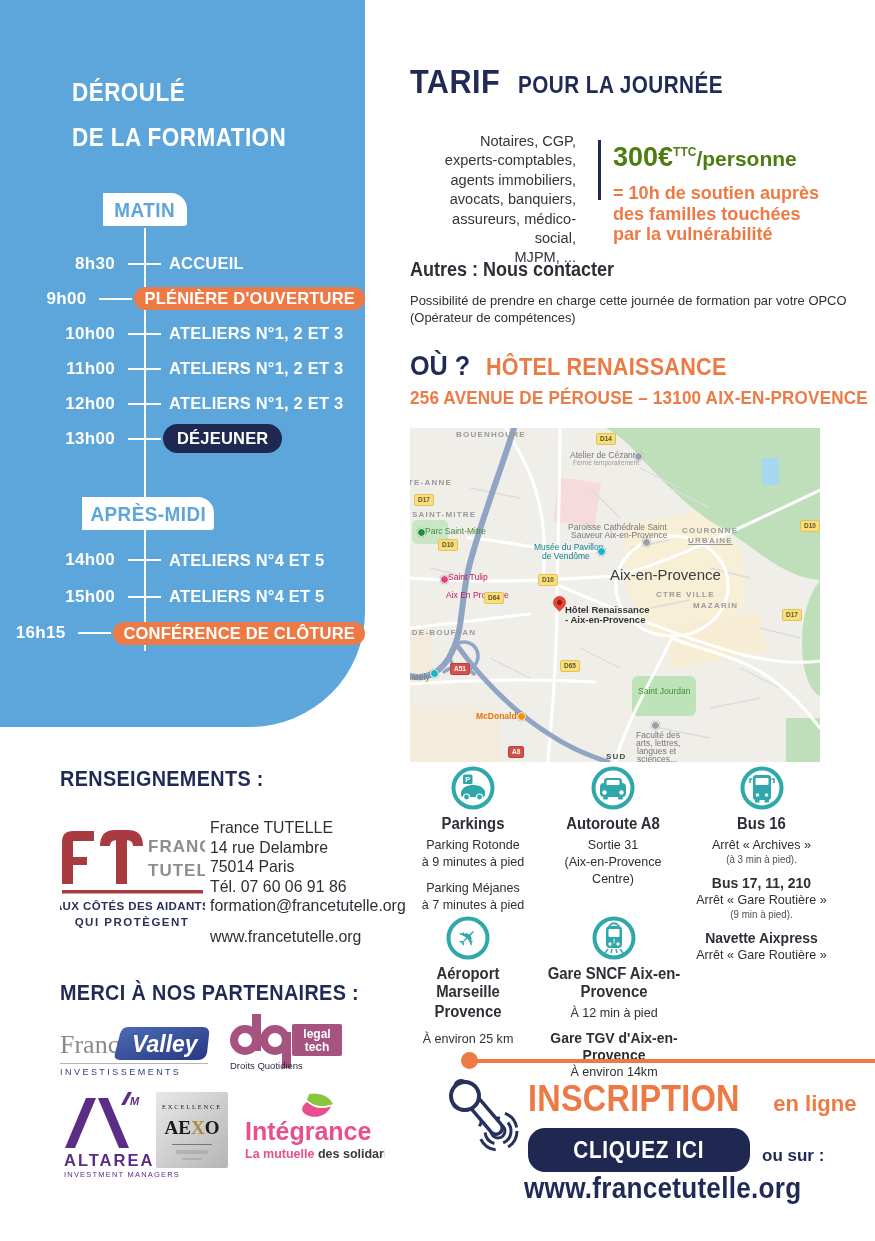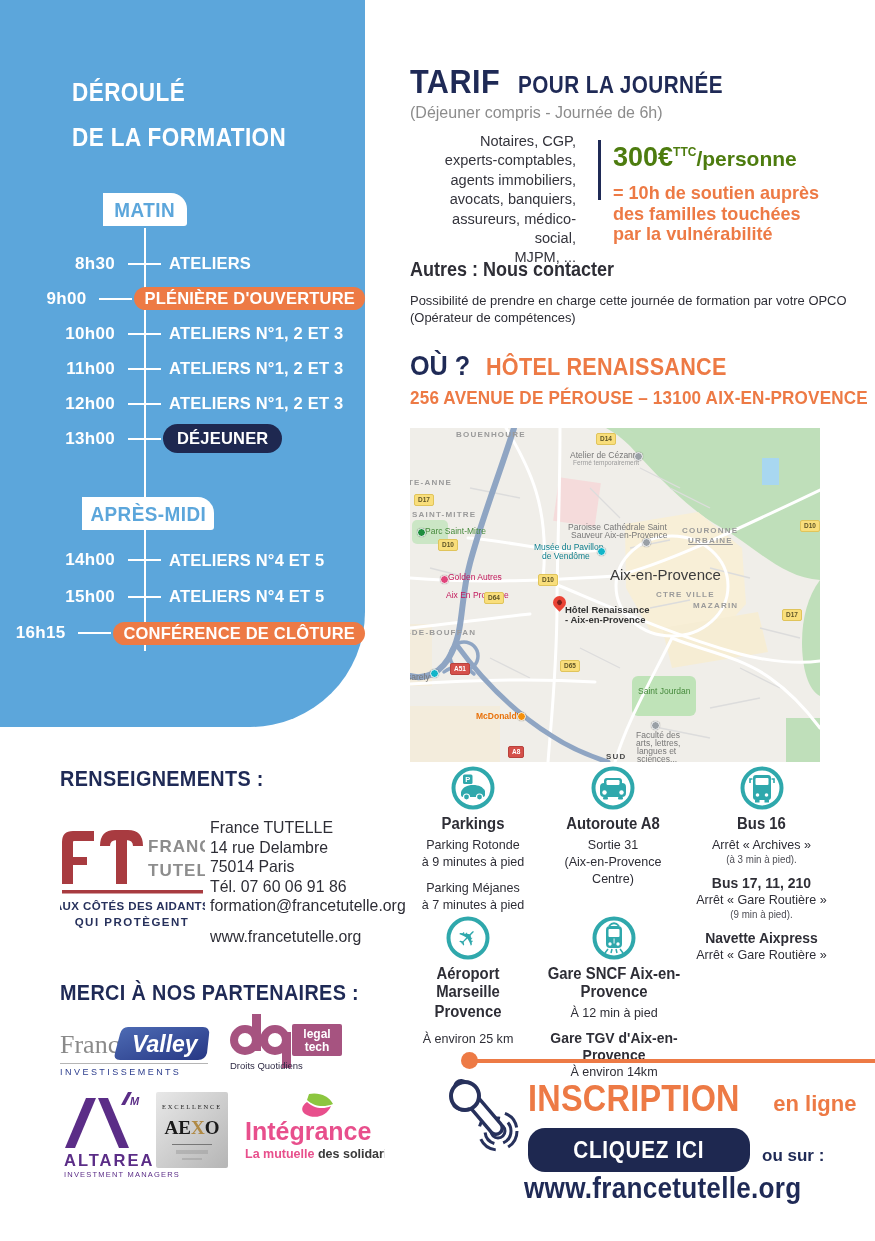--- a/index.html
+++ b/index.html
@@ -109,21 +109,21 @@
       <span class="cxc">MATIN</span>
     </div>
 
     <div class="abs vline"></div>
 
     <div class="abs rows rows1">
 
         <div class="srow">
           <span class="stime">8h30</span>
           <span class="stick"></span>
-          <span class="slabel plain">ATELIERS</span>
+          <span class="slabel plain">ACCUEIL</span>
         </div>
 
         <div class="srow">
           <span class="stime">9h00</span>
           <span class="stick"></span>
           <span class="slabel orange">PLÉNIÈRE D'OUVERTURE</span>
         </div>
 
         <div class="srow">
           <span class="stime">10h00</span>
@@ -172,21 +172,20 @@
           <span class="stime">16h15</span>
           <span class="stick"></span>
           <span class="slabel orange">CONFÉRENCE DE CLÔTURE</span>
         </div>
       </div>
   </div>
 
   <div class="abs tarif-line">
     <span class="tarif-big cxl">TARIF</span><span class="tarif-suf cxl">POUR LA JOURNÉE</span>
   </div>
-  <div class="abs tarif-sub">(Déjeuner compris - Journée de 6h)</div>
 
   <div class="abs audience">
 
   <div>Notaires, CGP,</div>
       <div>experts-comptables,</div>
       <div>agents immobiliers,</div>
       <div>avocats, banquiers,</div>
       <div>assureurs, médico-social,</div>
       <div>MJPM, ...</div>
     </div>
@@ -277,21 +276,21 @@
         <div class="mlabel area" style="left: 246px; top: 162px;">CTRE VILLE</div>
         <div class="mlabel area" style="left: 283px; top: 173px;">MAZARIN</div>
         <div class="mlabel area-dark" style="left: 196px; top: 324px;">SUD</div>
         <div class="mlabel city" style="left: 200px; top: 138px;">Aix-en-Provence</div>
         <div class="mlabel poi" style="left: 160px; top: 22px;">Atelier de Cézanne</div>
         <div class="mlabel tiny" style="left: 163px; top: 31px;">Fermé temporairement</div>
         <div class="mlabel poi" style="left: 158px; top: 94px;">Paroisse Cathédrale Saint</div>
         <div class="mlabel poi" style="left: 161px; top: 102px;">Sauveur Aix-en-Provence</div>
         <div class="mlabel poi-teal" style="left: 124px; top: 114px;">Musée du Pavillon</div>
         <div class="mlabel poi-teal" style="left: 132px; top: 123px;">de Vendôme</div>
-        <div class="mlabel poi-pink" style="left: 38px; top: 144px;">Golden Autres</div>
+        <div class="mlabel poi-pink" style="left: 38px; top: 144px;">Saint Tulip</div>
         <div class="mlabel poi-pink" style="left: 36px; top: 162px;">Aix En Provence</div>
         <div class="mlabel poi-green" style="left: 15px; top: 98px;">Parc Saint-Mitre</div>
         <div class="mlabel poi-orange" style="left: 66px; top: 283px;">McDonald's</div>
         <div class="mlabel poi-green" style="left: 228px; top: 258px;">Saint Jourdan</div>
         <div class="mlabel poi" style="left: 226px; top: 302px;">Faculté des</div>
         <div class="mlabel poi" style="left: 226px; top: 310px;">arts, lettres,</div>
         <div class="mlabel poi" style="left: 227px; top: 318px;">langues et</div>
         <div class="mlabel poi" style="left: 227px; top: 326px;">sciences...</div>
         <div class="mlabel poi" style="left: -3px; top: 244px;">sarely</div>
         <div class="mlabel hotel" style="left: 155px; top: 176px;">Hôtel Renaissance</div>

